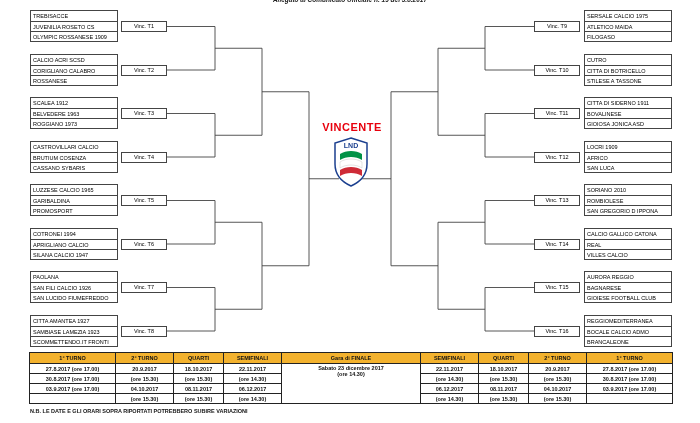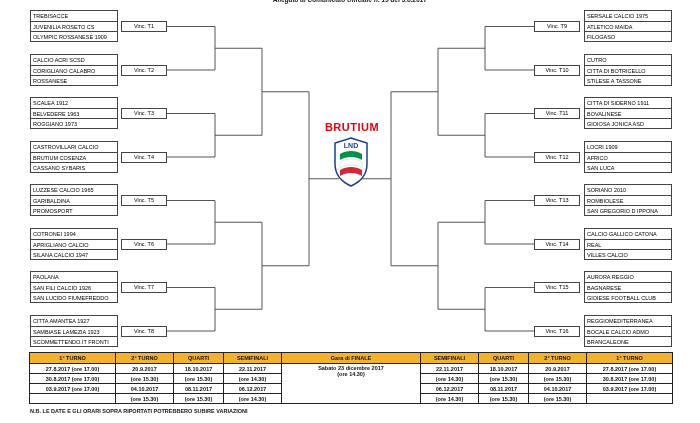--- a/index.html
+++ b/index.html
@@ -136,21 +136,21 @@
       </div>
       <div class="vinc" style="top: 282px; left: 534px;">Vinc. T15</div>
       <div class="group" style="top: 314.5px; left: 584px;">
         <div class="team">REGGIOMEDITERRANEA</div>
         <div class="team tb">BOCALE CALCIO ADMO</div>
         <div class="team tb">BRANCALEONE</div>
       </div>
       <div class="vinc" style="top: 325.5px; left: 534px;">Vinc. T16</div>
     </div>
 
-  <div class="vincente" style="color: rgb(232, 0, 13);">BRUTIUM</div>
+  <div class="vincente" style="color: rgb(232, 0, 13);">VINCENTE</div>
 
   <svg class="logo" width="34" height="50" viewBox="0 0 34 50" xmlns="http://www.w3.org/2000/svg">
     <path d="M17 1 L33 6 V27 C33 39 26 45 17 49 C8 45 1 39 1 27 V6 Z" fill="#ffffff" stroke="#1b3f8f" stroke-width="1.5"></path>
     <text x="17" y="11" font-size="7" font-weight="bold" fill="#1b3f8f" text-anchor="middle">LND</text>
     <path d="M6 17 C12 13 22 13 28 17 L28 23 C22 19 12 19 6 23 Z" fill="#009246"></path>
     <path d="M6 25 C12 21 22 21 28 25 L28 31 C22 27 12 27 6 31 Z" fill="#ffffff" stroke="#bbbbbb" stroke-width="0.4"></path>
     <path d="M6 33 C12 29 22 29 28 33 L28 39 C22 35 12 35 6 39 Z" fill="#ce2b37"></path>
   </svg>
 
   <table class="sched">

